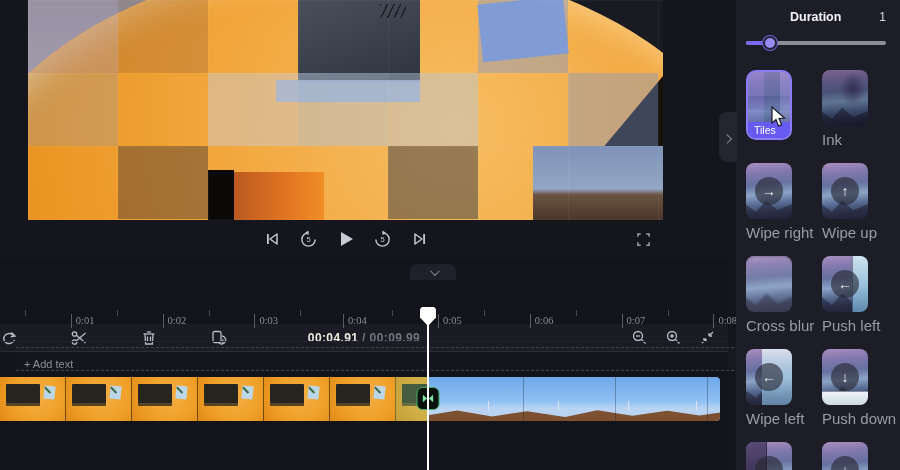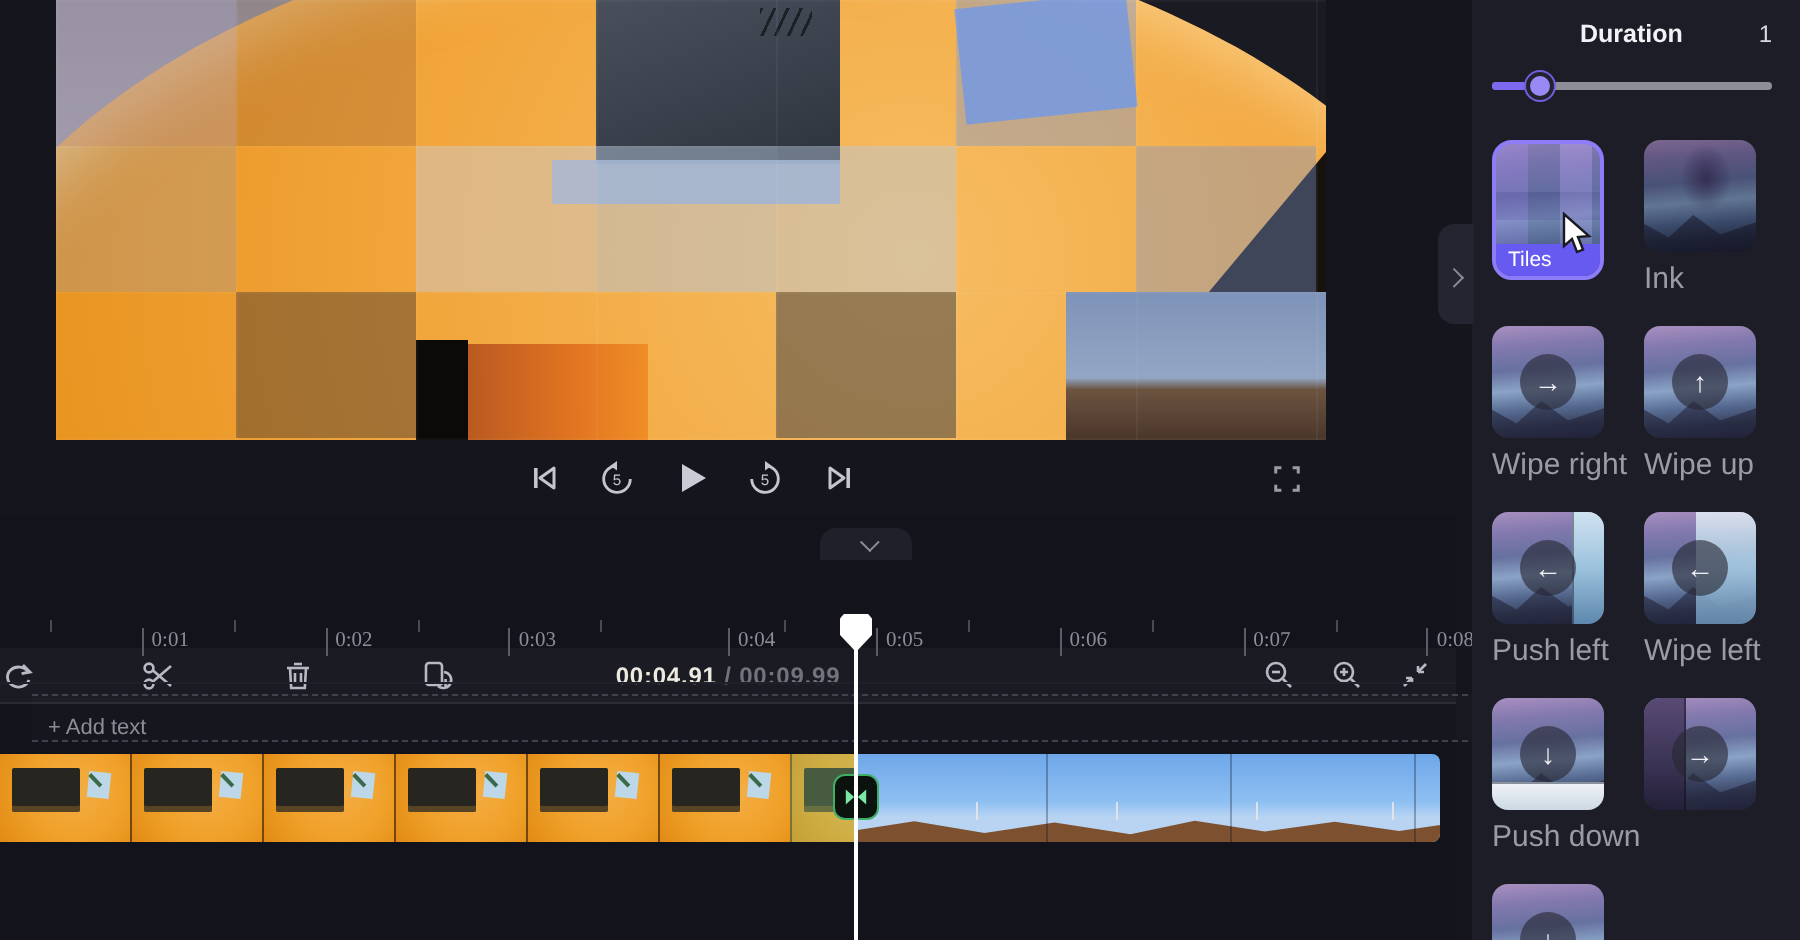--- a/index.html
+++ b/index.html
@@ -118,21 +118,21 @@
   #duration-value { font-size:12px; color:#d8d8de; }
   #slider { position:absolute; left:10px; right:14px; top:36px; height:14px; cursor:pointer; }
   #slider .track { position:absolute; left:0; right:0; top:5px; height:3.5px; border-radius:2px; background:#8e8e99; }
   #slider .fill { position:absolute; left:0; top:5px; width:24px; height:3.5px; border-radius:2px; background:#7a68ee; }
   #slider .thumb { position:absolute; left:17px; top:0; width:14px; height:14px; border-radius:50%;
     background:#978af5; border:2.5px solid #23232e; box-shadow:0 0 0 1px #6e5ee0; }
 
   #transitions-grid { position:absolute; left:10px; top:70px; width:142px; display:grid;
     grid-template-columns:66px 66px; column-gap:10px; row-gap:15px; }
   .titem { width:66px; cursor:pointer; }
-  .thumb { position:relative; width:56px; height:56px; border-radius:8px; overflow:hidden;
+  .thumb { position:relative; width:46px; height:56px; border-radius:8px; overflow:hidden;
     background:linear-gradient(175deg,#a98fc0 0%,#8379ae 18%,#67719f 38%,#8aa3c6 55%,#55688f 72%,#39435f 86%,#262c45 100%); }
   .mtn { position:absolute; left:0; bottom:0; width:100%; height:46%; background:rgba(26,23,42,.50);
     clip-path:polygon(0 100%, 0 45%, 22% 72%, 44% 28%, 68% 66%, 100% 42%, 100% 100%); }
   .tlabel { margin-top:5px; font-size:15px; color:#9b9ba6; white-space:nowrap; }
   .tcircle { position:absolute; left:50%; top:50%; transform:translate(-50%,-50%); width:28px; height:28px;
     border-radius:50%; background:rgba(38,38,50,.62); display:flex; align-items:center; justify-content:center;
     color:#f0f0f4; font-size:14px; z-index:3; }
   
   .titem.selected { position:relative; }
   .titem.selected .thumb { height:70px; border:2px solid #8d7cf7; border-radius:10px;
@@ -301,21 +301,21 @@
       </div>
     </div>
 
     <div id="ruler">
         <div class="rlabel" style="left: 70.8px;">0:01</div>
         <div class="rtick" style="left: 24.9px;"></div>
         <div class="rlabel" style="left: 162.6px;">0:02</div>
         <div class="rtick" style="left: 116.7px;"></div>
         <div class="rlabel" style="left: 254.4px;">0:03</div>
         <div class="rtick" style="left: 208.5px;"></div>
-        <div class="rlabel" style="left: 364px;">0:04</div>
+        <div class="rlabel" style="left: 343px;">0:04</div>
         <div class="rtick" style="left: 300.3px;"></div>
         <div class="rlabel" style="left: 438px;">0:05</div>
         <div class="rtick" style="left: 392.1px;"></div>
         <div class="rlabel" style="left: 529.8px;">0:06</div>
         <div class="rtick" style="left: 483.9px;"></div>
         <div class="rlabel" style="left: 621.6px;">0:07</div>
         <div class="rtick" style="left: 575.7px;"></div>
         <div class="rlabel" style="left: 713.4px;">0:08</div>
         <div class="rtick" style="left: 667.5px;"></div>
       </div>
@@ -424,20 +424,26 @@
       <div class="titem">
         <div class="thumb">
           <span class="tcircle">
               <span>↑</span>
             </span>
           <div class="mtn"></div>
         </div>
         <div class="tlabel">Wipe up</div>
       </div>
 
+      <div class="titem">
+        <div class="thumb v-blur">
+            <div class="mtn"></div>
+          </div>
+        <div class="tlabel">Cross blur</div>
+      </div>
 
       <div class="titem">
         <div class="thumb v-pushleft">
           <span class="tcircle">
               <span>←</span>
             </span>
           <div class="mtn"></div>
         </div>
         <div class="tlabel">Push left</div>
       </div>

